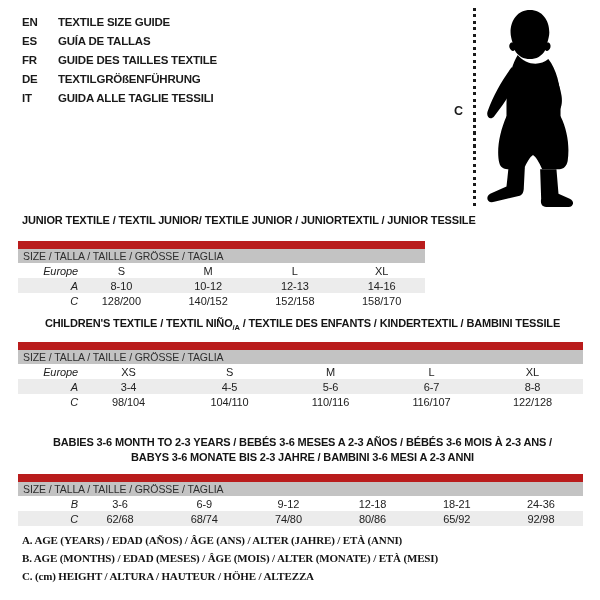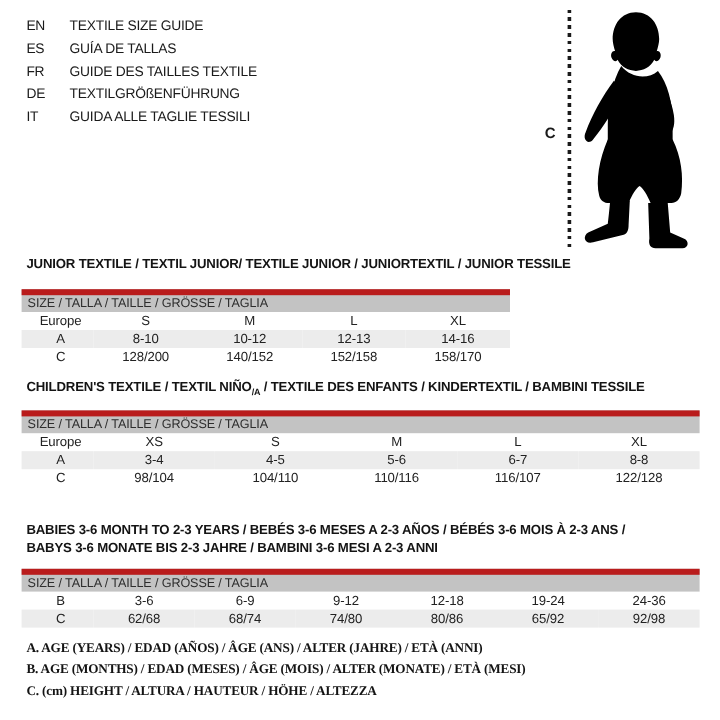--- a/index.html
+++ b/index.html
@@ -6,43 +6,43 @@
   body {
     width:600px; height:600px; background:#ffffff;
     font-family:"Liberation Sans", sans-serif;
     color:#1a1a1a;
     -webkit-font-smoothing:antialiased;
   }
   #canvas { position:relative; width:600px; height:600px; overflow:hidden; background:#fff; }
 
   
   .lang-block { position:absolute; top:13px; left:22px; }
-  .lang-row { display:flex; line-height:19px; font-size:11.5px; font-weight:normal; letter-spacing:-0.2px; }
+  .lang-row { display:flex; line-height:19px; font-size:11.5px; font-weight:bold; letter-spacing:-0.2px; }
   .lang-code { width:36px; flex:0 0 36px; }
 
   
   .figure { position:absolute; top:0; left:440px; width:160px; height:215px; }
   .measure-line {
     position:absolute; left:33px; top:8px; height:200px; width:3px;
     background:repeating-linear-gradient(to bottom, #1a1a1a 0 3px, transparent 3px 6.5px);
   }
   .measure-label { position:absolute; left:14px; top:104px; font-size:12.5px; font-weight:bold; }
   .baby-svg { position:absolute; left:42px; top:4px; }
 
   
   .section { position:absolute; left:18px; }
-  .sec-title { font-size:11px; font-weight:bold; letter-spacing:-0.15px; line-height:15px; white-space:nowrap; color:#141414; padding-left:4px; }
+  .sec-title { font-size:11px; font-weight:bold; letter-spacing:-0.15px; line-height:15px; white-space:nowrap; color:#141414; padding-left:4px;text-align:center; }
   .tbl-wrap { position:absolute; left:0; }
   .size-bar {
-    height:14px; line-height:14px; background:#c3c3c3; border-top:5px solid #b91c1c;
+    height:14px; line-height:14px; background:#c3c3c3; border-top:8px solid #b91c1c;
     font-size:10.5px; color:#2e2e2e; padding-left:5px; letter-spacing:-0.1px;
   }
   table { border-collapse:collapse; table-layout:fixed; }
   td { height:15px; padding:0; font-size:11px; color:#222; text-align:center; white-space:nowrap; letter-spacing:-0.1px; }
-  td.lbl { text-align:center; padding-left:5px; }
+  td.lbl { text-align:right; padding-left:5px;font-style:italic; }
   tr.shade td { background:#ececec; }
 
   .sec-junior   { top:213px; width:407px; }
   .sec-junior   .tbl-wrap { top:28px; width:407px; }
   .sec-children { top:316px; width:565px; }
   .sec-children .tbl-wrap { top:26px; width:565px; }
   .sec-babies   { top:435px; width:565px; }
   .sec-babies   .tbl-wrap { top:39px; width:565px; }
   .sec-title sub { font-size:7.5px; }
 
@@ -200,21 +200,21 @@
             <col>
             <col>
           </colgroup>
         <tbody>
             <tr>
           <td class="lbl">B</td>
           <td>3-6</td>
           <td>6-9</td>
           <td>9-12</td>
           <td>12-18</td>
-          <td>19-24</td>
+          <td>18-21</td>
           <td>24-36</td>
         </tr>
         <tr class="shade">
           <td class="lbl">C</td>
           <td>62/68</td>
           <td>68/74</td>
           <td>74/80</td>
           <td>80/86</td>
           <td>65/92</td>
           <td>92/98</td>

